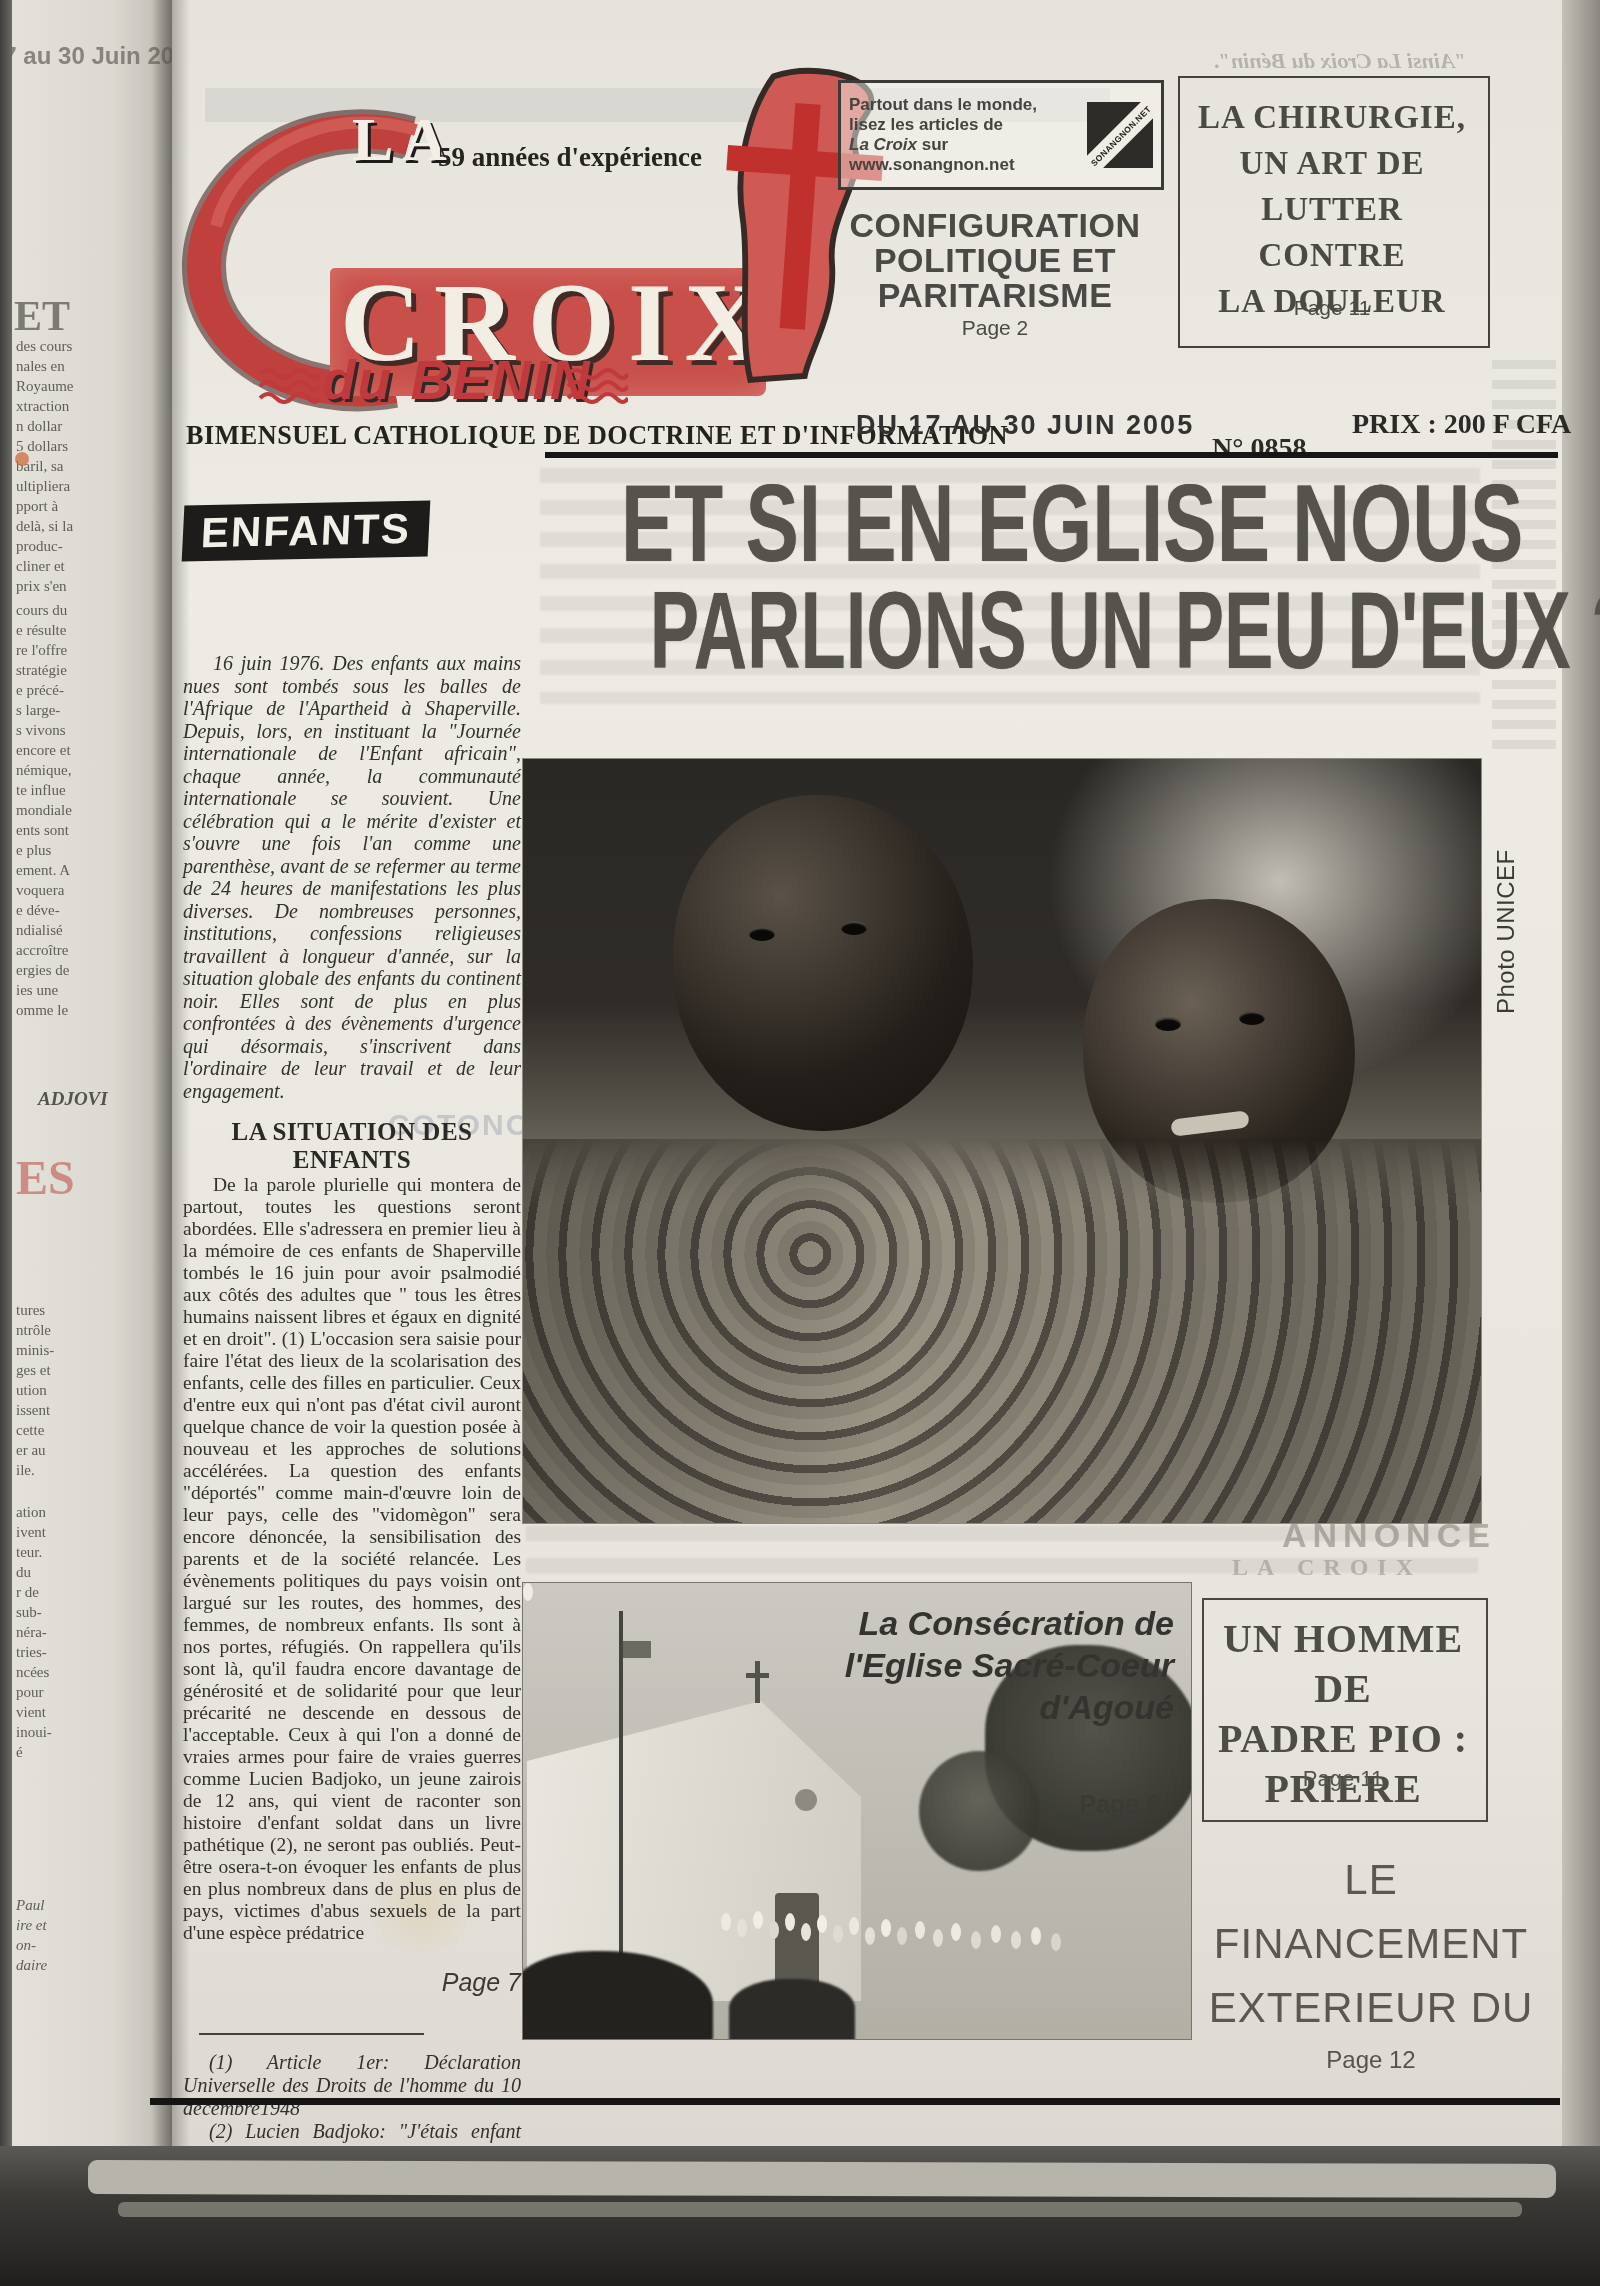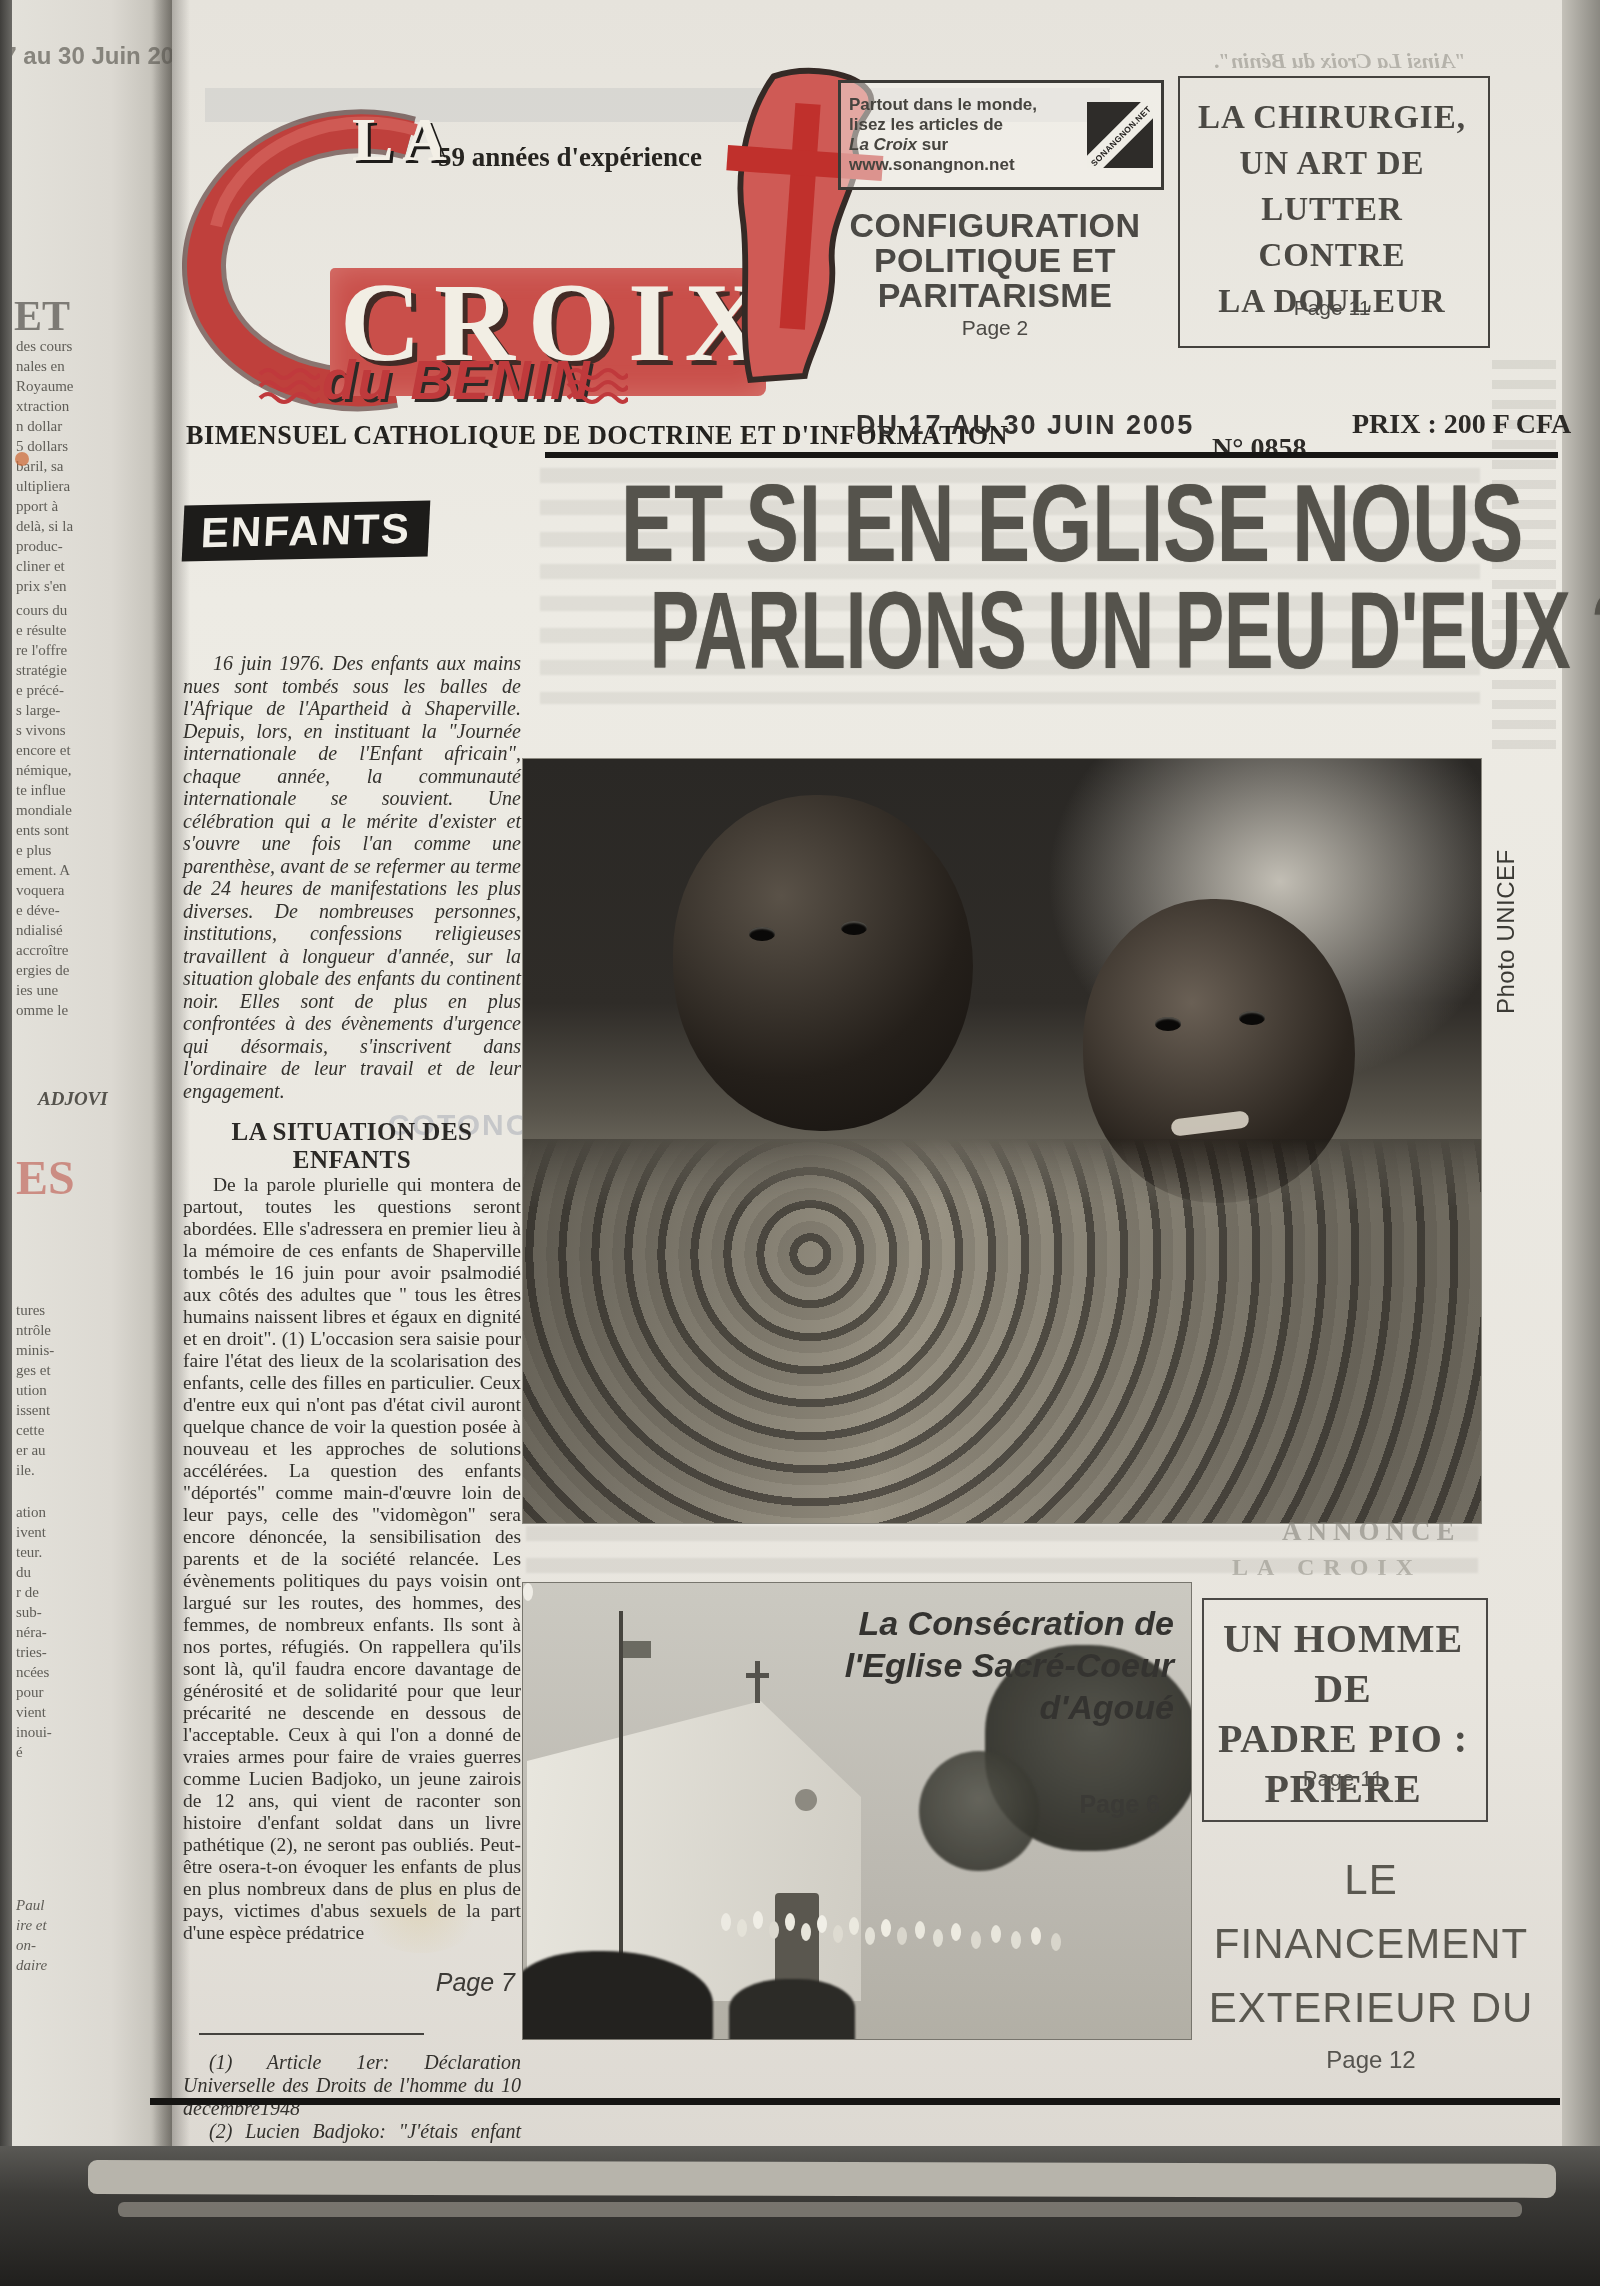--- a/index.html
+++ b/index.html
@@ -79,21 +79,21 @@
   .headline .hl{display:block;white-space:nowrap;font-size:100px;line-height:108px;
     transform:scale(.80,1.1);text-shadow:0 0 1px rgba(86,84,76,.7);}
   .headline .hl:nth-child(2){transform:scale(.74,1.1);}
 
   
   .article{left:183px;top:652px;width:338px;color:#33312d;}
   .article p{margin:0;text-align:justify;}
   .intro{font-style:italic;font-size:20px;line-height:22.5px;text-indent:30px;}
   .subhead{margin-top:16px;text-align:center;font-weight:bold;font-size:25px;letter-spacing:.5px;color:#2b2926;}
   .bodytext{margin-top:12px;font-size:19.5px;line-height:22px;text-indent:30px;}
-  .page7{margin:24px 6px 0 0;text-align:right;font-style:italic;font-size:25px;color:#3c3a36;font-family:"Liberation Sans",sans-serif;}
+  .page7{margin:24px 0 0 0;text-align:right;font-style:italic;font-size:25px;color:#3c3a36;font-family:"Liberation Sans",sans-serif;}
   .fn-rule{width:225px;border:0;border-top:2px solid #44423e;margin:36px 0 16px 16px;}
   .footnote{font-style:italic;font-size:20px;line-height:23px;text-indent:26px;margin-top:12px;text-align:justify;}
 
   
   .photo-kids{left:522px;top:758px;width:958px;height:764px;border:1px solid #8a887f;overflow:hidden;
     background:radial-gradient(ellipse 340px 300px at 79% 16%,rgba(202,198,188,.95),rgba(202,198,188,0) 68%),
       linear-gradient(180deg,#2a2825 0%,#2f2c28 32%,#57534a 46%,#8a8578 60%,#9d9789 100%);}
   .head{position:absolute;border-radius:48% 52% 50% 50%;}
   .head-l{left:150px;top:36px;width:300px;height:336px;
     background:radial-gradient(circle at 36% 30%,#5a5248,#241f1a 60%,#14110e);}
@@ -141,21 +141,21 @@
   .padre-box{left:1202px;top:1598px;width:282px;height:220px;border:2px solid #4a4845;}
   .padre-title{left:1196px;top:1614px;width:294px;text-align:center;font-weight:bold;font-size:40px;line-height:50px;
     color:#4e4c47;letter-spacing:1px;}
   .padre-page{left:1202px;top:1766px;width:282px;text-align:center;font-size:22px;color:#55534e;}
   .fin-title{left:1192px;top:1848px;width:358px;text-align:center;font-size:42px;line-height:64px;
     color:#5a5850;letter-spacing:1px;font-family:"Liberation Sans",sans-serif;}
   .fin-page{left:1192px;top:2046px;width:358px;text-align:center;font-size:24px;color:#55534e;font-family:"Liberation Sans",sans-serif;}
 
   
   .ghost{color:rgba(128,126,116,.55);white-space:nowrap;}
-  .g-annonce{left:1282px;top:1516px;font-weight:bold;font-size:27px;letter-spacing:6px;font-family:Liberation Serif, serif;}
+  .g-annonce{left:1282px;top:1516px;font-weight:bold;font-size:34px;letter-spacing:6px;font-family:Liberation Sans, sans-serif;}
   .g-lacroix{left:1232px;top:1554px;font-weight:bold;font-size:24px;letter-spacing:9px;color:rgba(138,136,126,.5);}
   .g-cotonou{left:388px;top:1108px;font-weight:bold;font-size:30px;letter-spacing:2px;color:rgba(120,132,152,.32);font-family:"Liberation Sans",sans-serif;}
   .g-mirror{left:1190px;top:48px;width:300px;text-align:center;font-style:italic;font-weight:bold;font-size:22px;
     transform:scaleX(-1);color:rgba(120,118,108,.45);}
   .bleed{background:repeating-linear-gradient(180deg,rgba(110,108,100,.11) 0 15px,rgba(110,108,100,0) 15px 32px);
     filter:blur(1px);}
   .bl-head{left:540px;top:468px;width:940px;height:236px;}
   .bl-mid{left:526px;top:1526px;width:952px;height:50px;}
   .bl-right{left:1492px;top:360px;width:64px;height:390px;
     background:repeating-linear-gradient(180deg,rgba(110,108,100,.13) 0 9px,rgba(110,108,100,0) 9px 20px);filter:blur(.7px);}

